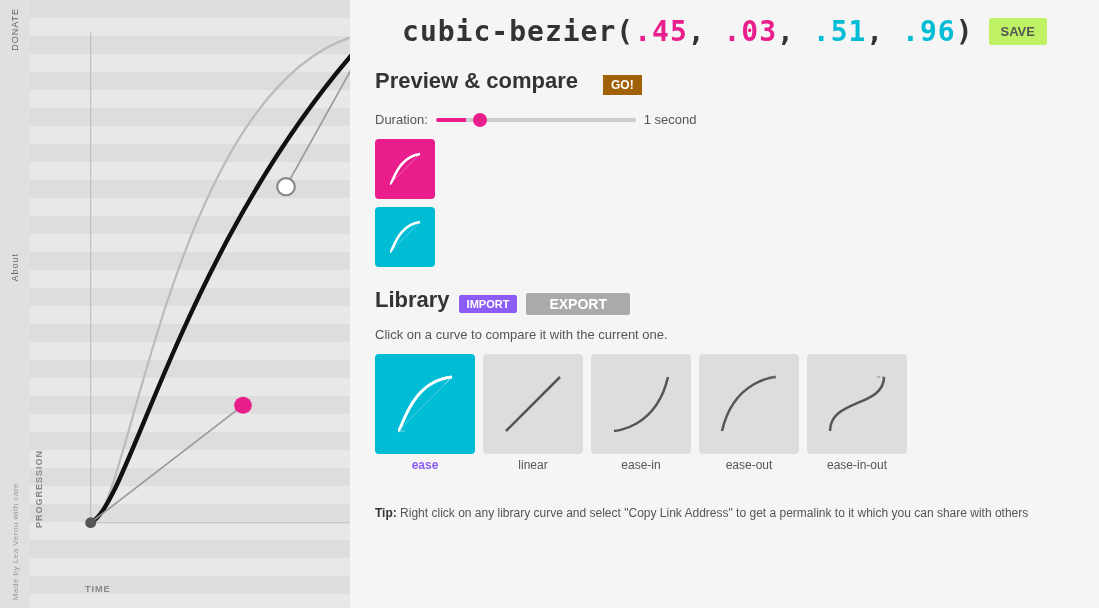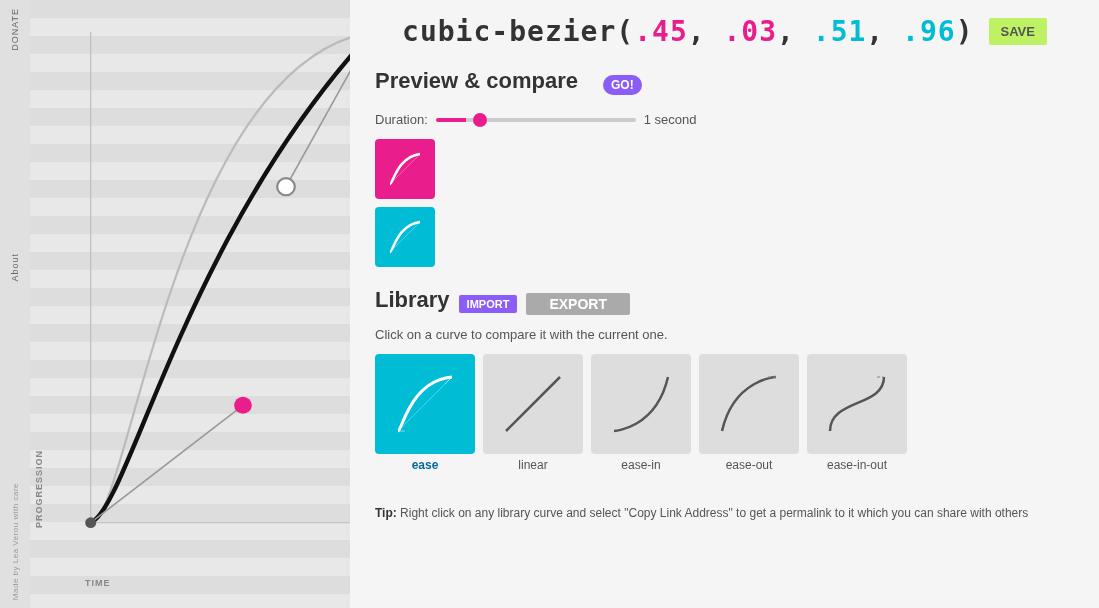--- a/index.html
+++ b/index.html
@@ -104,28 +104,28 @@
       margin-bottom: 8px;
     }
     .preview-header {
       display: flex;
       align-items: center;
       gap: 25px;
       margin-bottom: 10px;
       margin-top: 16px;
     }
     .go-btn {
-      background: #8b5cf6;
+      background: #a16207;
       border: none;
       padding: 3px 8px;
       font-size: 12px;
       font-weight: bold;
       color: #fff;
       cursor: pointer;
-      border-radius: 10px;
+      border-radius: 0;
     }
     .duration-row {
       display: flex;
       align-items: center;
       gap: 8px;
       margin-bottom: 12px;
       font-size: 13px;
       color: #555;
     }
     .duration-slider {
@@ -222,21 +222,21 @@
       justify-content: center;
       position: relative;
     }
     .curve-box-active { background: #00bcd4; }
     .curve-box-inactive { background: #ddd; }
     .curve-label {
       font-size: 12px;
       color: #555;
       margin-top: 4px;
     }
-    .curve-label-active { color: #0369a1; font-weight: bold; }
+    .curve-label-active { color: #8b5cf6; font-weight: bold; }
 
     
     .tip-text {
       font-size: 12px;
       color: #555;
       line-height: 1.5;
       margin-top: 32px;
     }
     .tip-text strong { color: #333; }
 
@@ -264,21 +264,21 @@
       );
     }
     .graph-axes-label {
       position: absolute;
       font-size: 9px;
       color: #888;
       letter-spacing: 1px;
       font-weight: bold;
     }
     .label-time {
-      bottom: 20px;
+      bottom: 14px;
       left: 55px;
       margin-top: 16px;
     }
     .label-progression {
       bottom: 80px;
       left: 4px;
       writing-mode: vertical-rl;
       transform: rotate(180deg);
     }
   </style>

